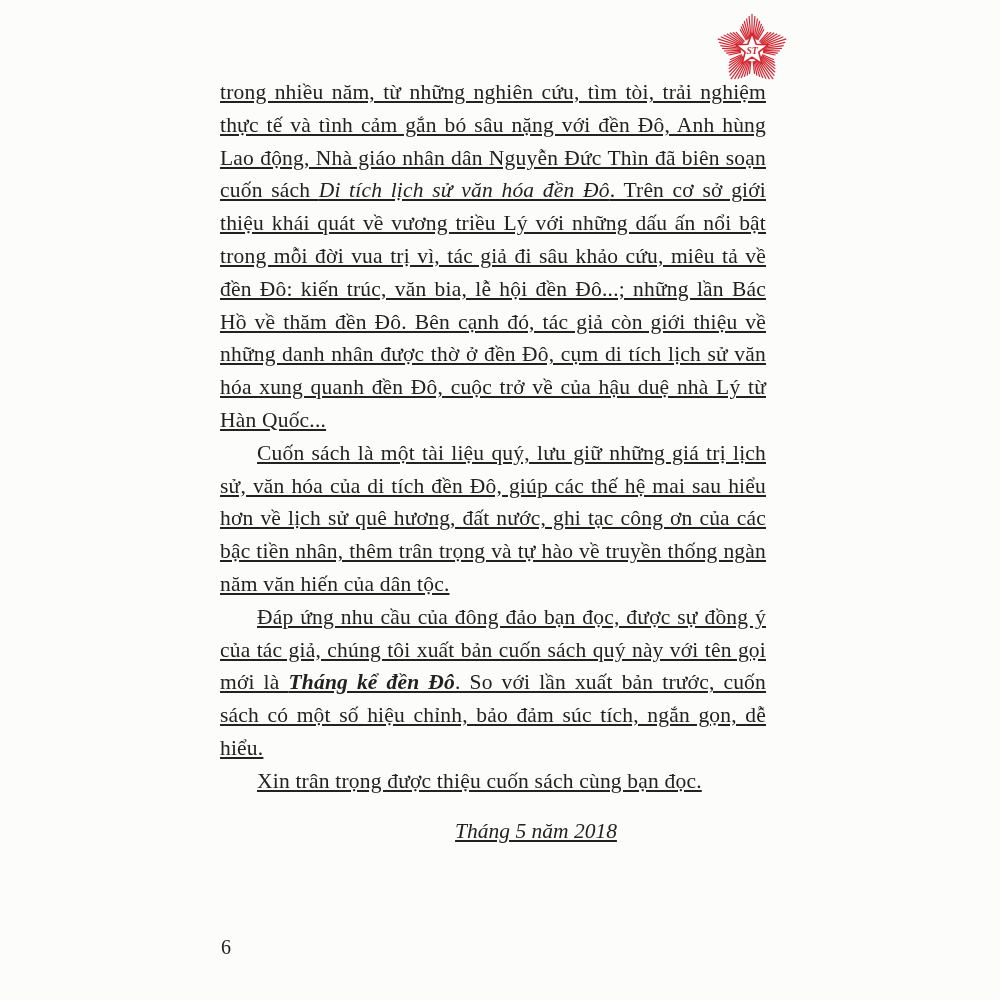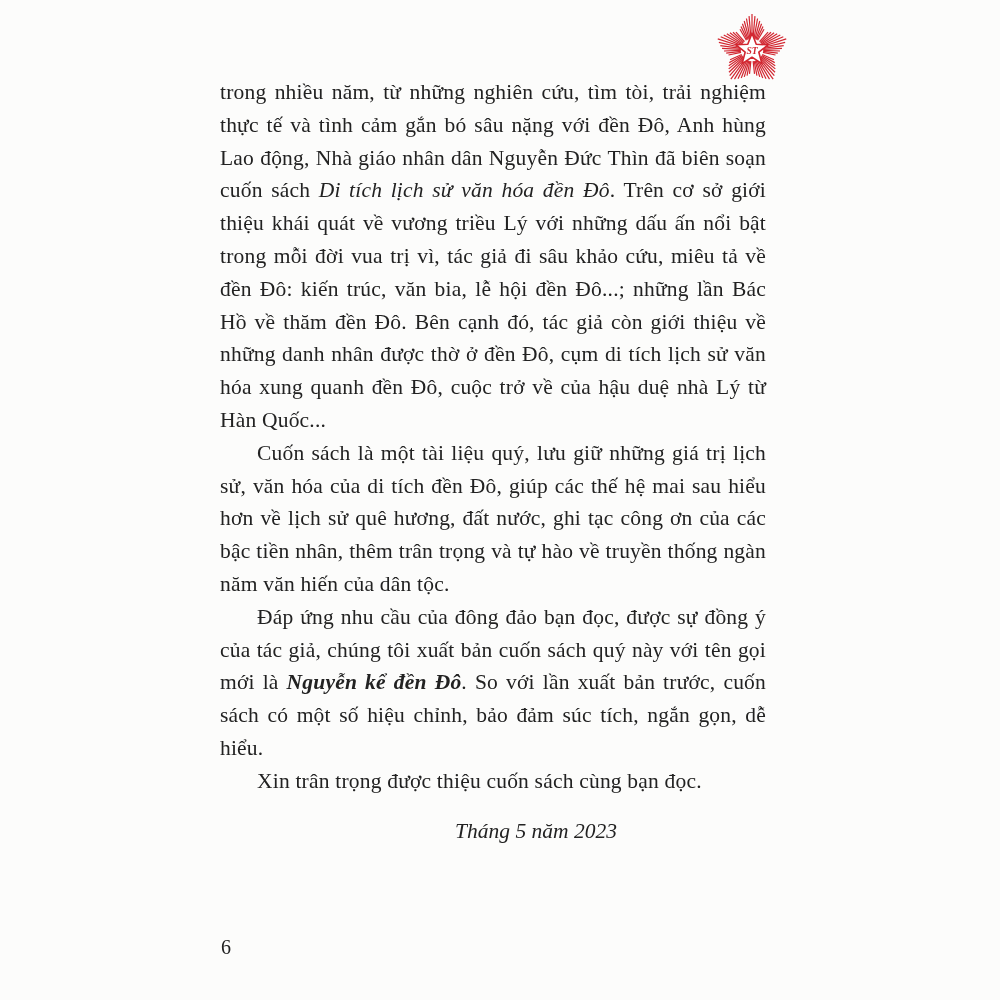--- a/index.html
+++ b/index.html
@@ -26,20 +26,21 @@
     top: 10px;
     width: 80px;
     height: 80px;
   }
   .logo svg { width: 100%; height: 100%; display: block; }
   .text-column {
     position: absolute;
     left: 220px;
     top: 76px;
     width: 546px;
+    text-decoration: underline;
   }
   .para {
     margin: 0;
     font-size: 21.5px;
     line-height: 32.8px;
     text-align: justify;
     text-justify: inter-word;
     letter-spacing: 0.2px;
   }
   .para.indent { text-indent: 37px; }
@@ -143,23 +144,23 @@
         <line x1="40.63" y1="39.60" x2="29.93" y2="27.71" stroke="#d22630" stroke-width="1.5"></line>
         <polygon points="50.00,29.00 55.29,42.72 69.97,43.51 58.56,52.78 62.34,66.99 50.00,59.00 37.66,66.99 41.44,52.78 30.03,43.51 44.71,42.72" fill="#ffffff" stroke="#d22630" stroke-width="2" stroke-linejoin="round"></polygon>
         <text x="50" y="54.5" text-anchor="middle" font-family="&quot;Liberation Serif&quot;, serif" font-size="12" font-style="italic" font-weight="bold" fill="#d22630">ST</text>
       </svg>
   </div>
 
   <div class="text-column">
     <div>
         <p class="para"><span>trong nhiều năm, từ những nghiên cứu, tìm tòi, trải nghiệm thực tế và tình cảm gắn bó sâu nặng với đền Đô, Anh hùng Lao động, Nhà giáo nhân dân Nguyễn Đức Thìn đã biên soạn cuốn sách </span><span class="run-italic">Di tích lịch sử văn hóa đền Đô</span><span>. Trên cơ sở giới thiệu khái quát về vương triều Lý với những dấu ấn nổi bật trong mỗi đời vua trị vì, tác giả đi sâu khảo cứu, miêu tả về đền Đô: kiến trúc, văn bia, lễ hội đền Đô...; những lần Bác Hồ về thăm đền Đô. Bên cạnh đó, tác giả còn giới thiệu về những danh nhân được thờ ở đền Đô, cụm di tích lịch sử văn hóa xung quanh đền Đô, cuộc trở về của hậu duệ nhà Lý từ Hàn Quốc...</span></p>
         <p class="para indent"><span>Cuốn sách là một tài liệu quý, lưu giữ những giá trị lịch sử, văn hóa của di tích đền Đô, giúp các thế hệ mai sau hiểu hơn về lịch sử quê hương, đất nước, ghi tạc công ơn của các bậc tiền nhân, thêm trân trọng và tự hào về truyền thống ngàn năm văn hiến của dân tộc.</span></p>
-        <p class="para indent"><span>Đáp ứng nhu cầu của đông đảo bạn đọc, được sự đồng ý của tác giả, chúng tôi xuất bản cuốn sách quý này với tên gọi mới là </span><span class="run-bold-italic">Nguyễn kể đền Đô</span><span>. So với lần xuất bản trước, cuốn sách có một số hiệu chỉnh, bảo đảm súc tích, ngắn gọn, dễ hiểu.</span></p>
+        <p class="para indent"><span>Đáp ứng nhu cầu của đông đảo bạn đọc, được sự đồng ý của tác giả, chúng tôi xuất bản cuốn sách quý này với tên gọi mới là </span><span class="run-bold-italic">Tháng kể đền Đô</span><span>. So với lần xuất bản trước, cuốn sách có một số hiệu chỉnh, bảo đảm súc tích, ngắn gọn, dễ hiểu.</span></p>
         <p class="para indent"><span>Xin trân trọng được thiệu cuốn sách cùng bạn đọc.</span></p>
       </div>
     <div class="signoff">
-      <div class="date-line">Tháng 5 năm 2023</div>
+      <div class="date-line">Tháng 5 năm 2018</div>
     </div>
   </div>
 
   <div class="page-number">6</div>
 
 </div>
 
 </body></html>

